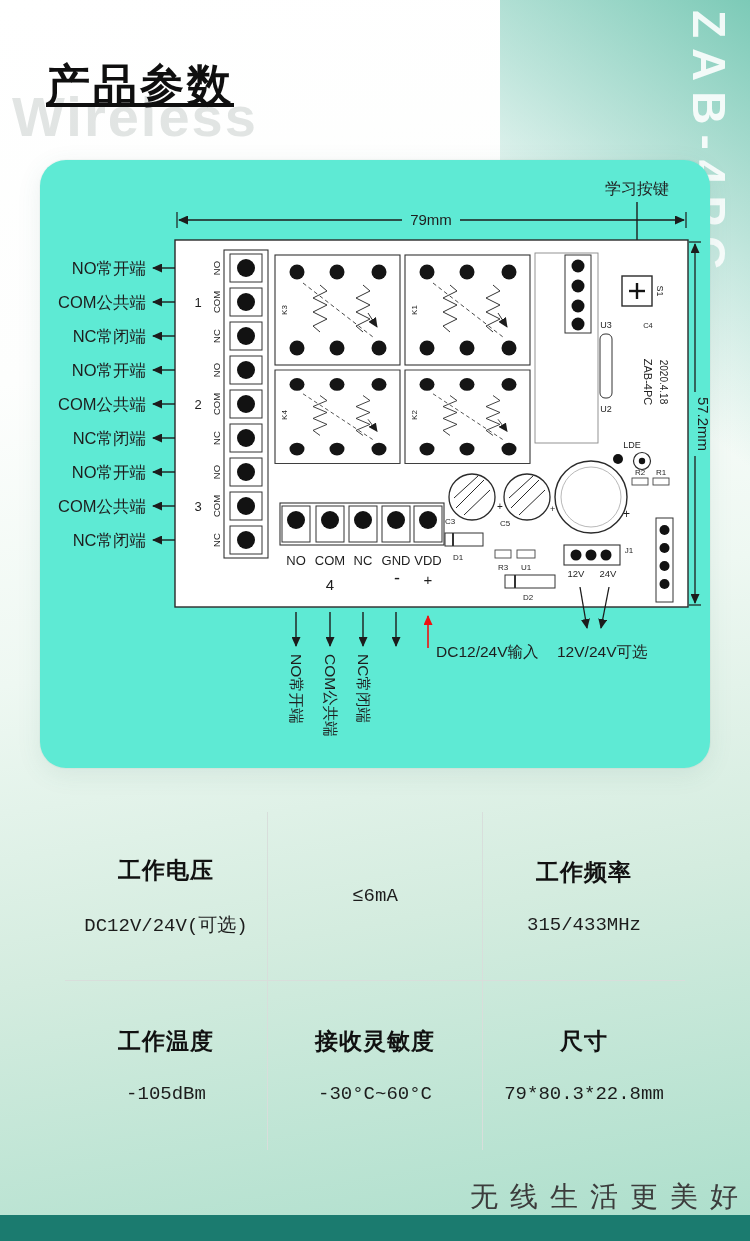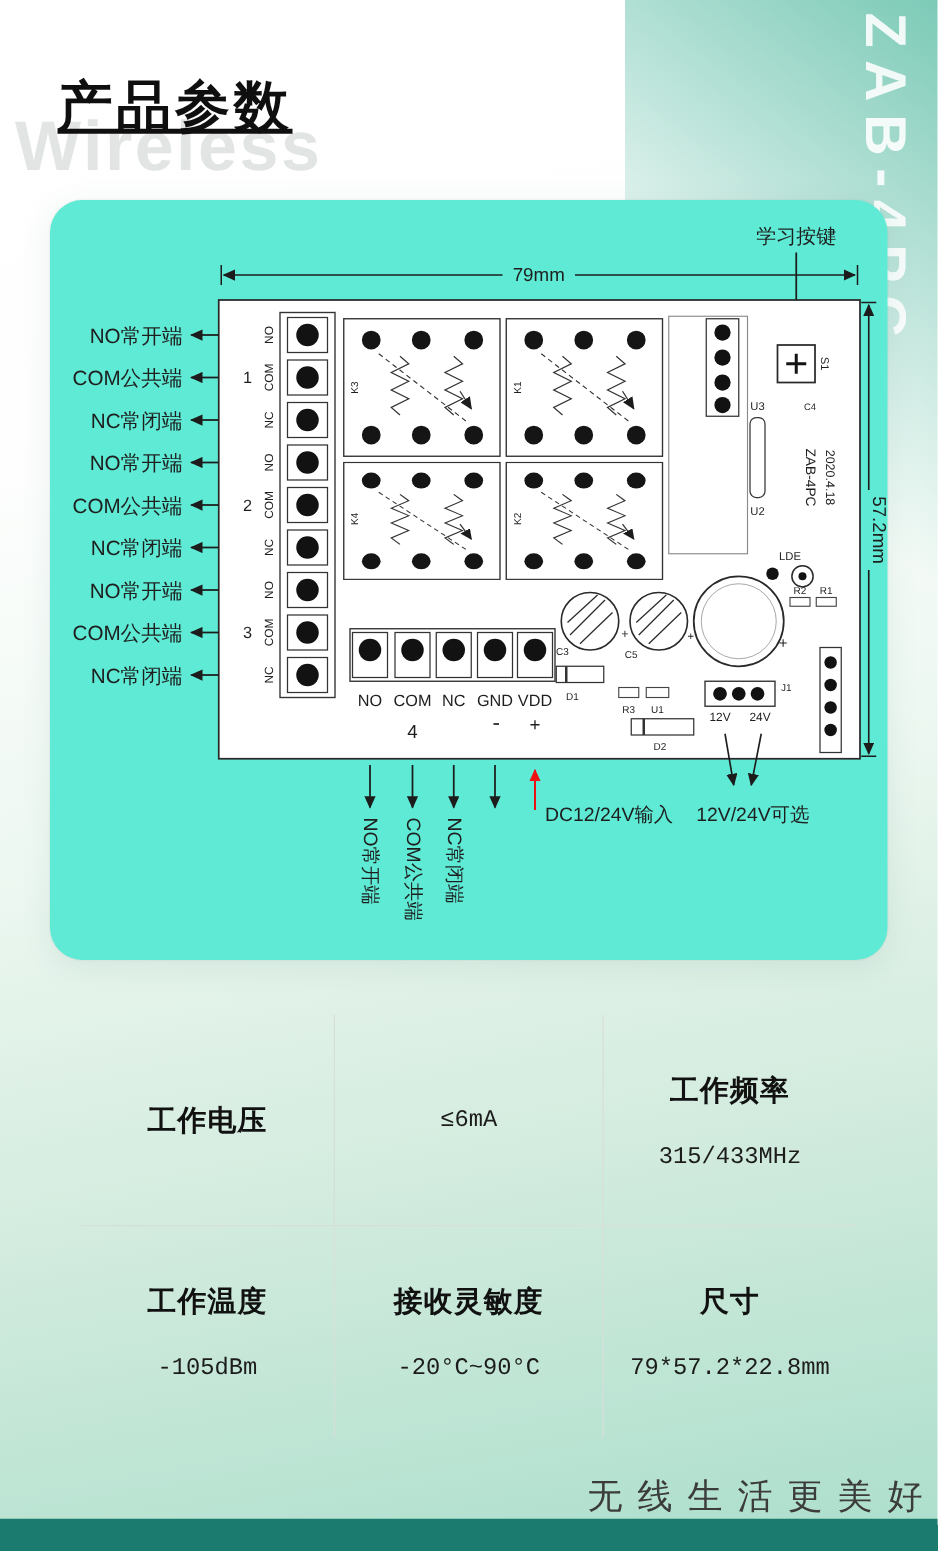--- a/index.html
+++ b/index.html
@@ -303,36 +303,37 @@
     <text x="517" y="497" font-size="15.5">12V/24V可选</text>
     <line x1="540" y1="427" x2="547" y2="468" stroke="#1c1c1c" stroke-width="1.3" marker-end="url(#mA)"></line>
     <line x1="569" y1="427" x2="561" y2="468" stroke="#1c1c1c" stroke-width="1.3" marker-end="url(#mA)"></line>
   </g>
 </svg>
 </div>
 
 <div class="spec-table">
   <div class="spec-cell br bb">
     <div class="spec-label">工作电压</div>
+    <div class="spec-value">DC12V/24V(可选)</div>
   </div>
   <div class="spec-cell br bb">
     <div class="spec-value">≤6mA</div>
   </div>
   <div class="spec-cell bb">
     <div class="spec-label">工作频率</div>
     <div class="spec-value">315/433MHz</div>
   </div>
   <div class="spec-cell br">
     <div class="spec-label">工作温度</div>
     <div class="spec-value">-105dBm</div>
   </div>
   <div class="spec-cell br">
     <div class="spec-label">接收灵敏度</div>
-    <div class="spec-value">-20°C~90°C</div>
+    <div class="spec-value">-30°C~60°C</div>
   </div>
   <div class="spec-cell">
     <div class="spec-label">尺寸</div>
-    <div class="spec-value">79*57.2*22.8mm</div>
+    <div class="spec-value">79*80.3*22.8mm</div>
   </div>
 </div>
 
 <div class="slogan">无线生活更美好</div>
 <div class="footer-bar"></div>
 
 </body></html>

